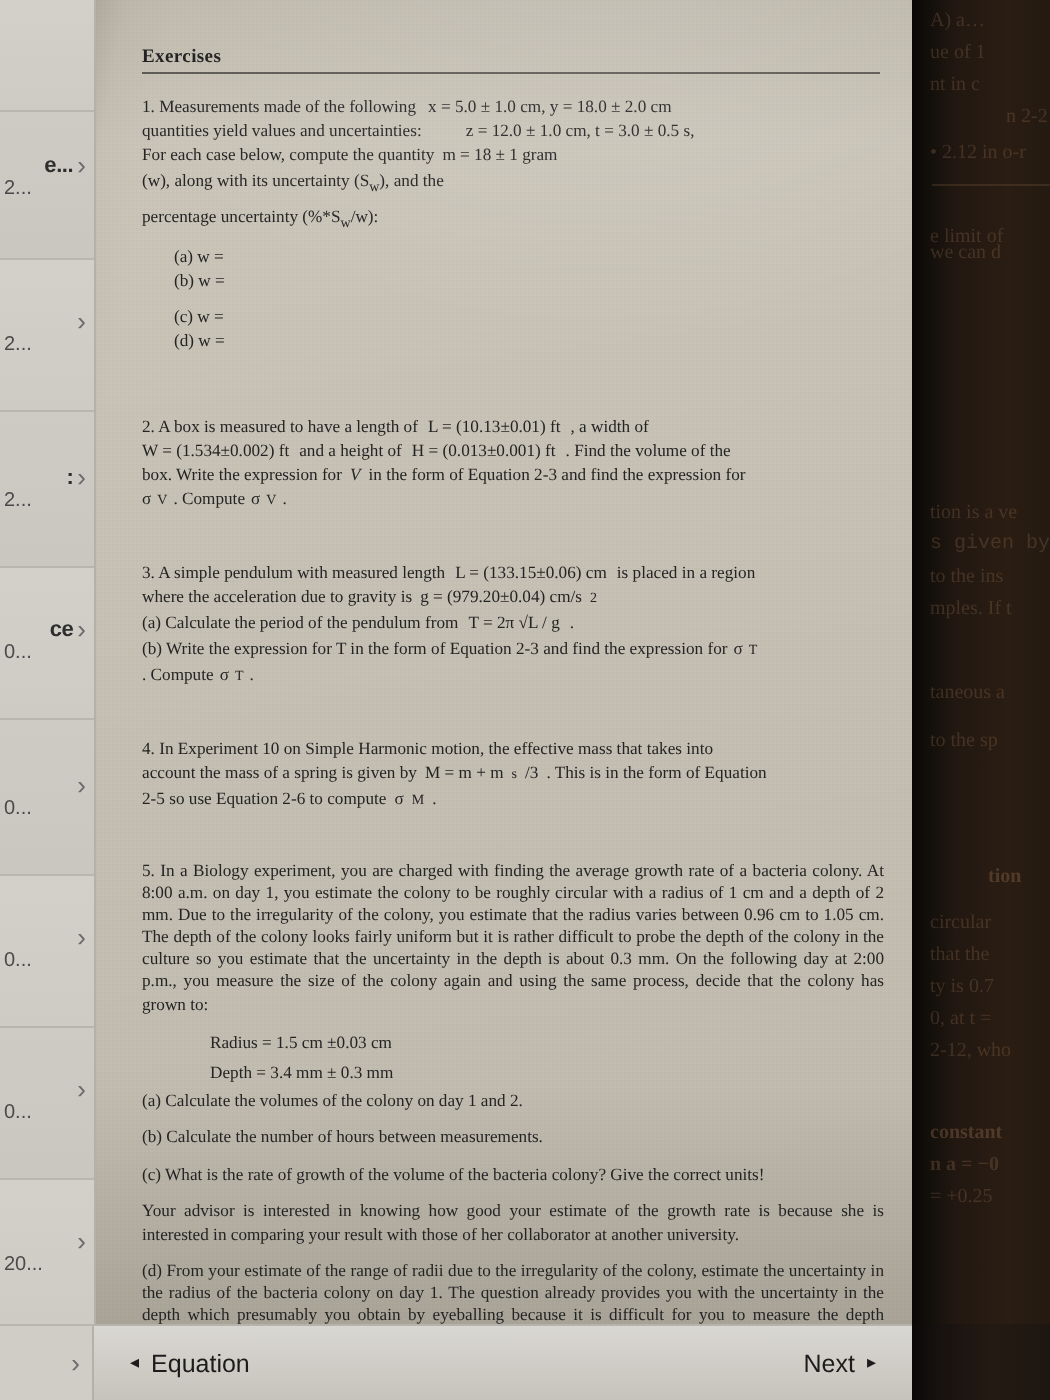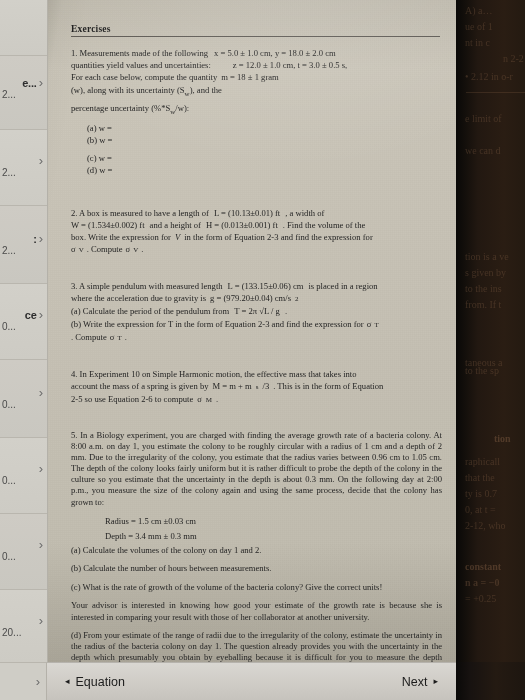--- a/index.html
+++ b/index.html
@@ -440,29 +440,29 @@
   <div class="glare"></div>
 
   <div class="dark-pane">
     <div class="dark-text" style="top:4px;">A) a…</div>
     <div class="dark-text" style="top:20px;">ue of 1</div>
     <div class="dark-text" style="top:36px;">nt in c</div>
     <div class="dark-text" style="top:52px;margin-left:38px;">n 2-2 w/</div>
     <div class="dark-text" style="top:70px;">• 2.12 in o‑r</div>
     <div class="dark-hr" style="top:92px;"></div>
     <div class="dark-text" style="top:112px;">e limit of</div>
-    <div class="dark-text" style="top:144px;">we can d</div>
+    <div class="dark-text" style="top:120px;">we can d</div>
     <div class="dark-text" style="top:250px;">tion is a ve</div>
-    <div class="dark-text" style="top:266px;">s given by</div>
+    <div class="dark-text" style="top:266px;font-family:Liberation Mono, monospace;">s given by</div>
     <div class="dark-text" style="top:282px;">to the ins</div>
-    <div class="dark-text" style="top:298px;">from. If t</div>
-    <div class="dark-text" style="top:340px;margin-top:16px;">taneous a</div>
+    <div class="dark-text" style="top:298px;">mples. If t</div>
+    <div class="dark-text" style="top:340px;">taneous a</div>
     <div class="dark-text" style="top:364px;">to the sp</div>
     <div class="dark-text b" style="top:432px; font-size:10px;margin-left:29px;">tion</div>
-    <div class="dark-text" style="top:455px;">raphicall</div>
+    <div class="dark-text" style="top:455px;">circular</div>
     <div class="dark-text" style="top:471px;">that the</div>
     <div class="dark-text" style="top:487px;">ty is 0.7</div>
     <div class="dark-text" style="top:503px;">0, at t =</div>
     <div class="dark-text" style="top:519px;">2-12, who</div>
     <div class="dark-text b" style="top:560px;">constant</div>
     <div class="dark-text" style="top:576px;font-weight:bold;">n a = −0</div>
     <div class="dark-text" style="top:592px;">= +0.25</div>
   </div>
 
   <div class="navbar-left-stub">

